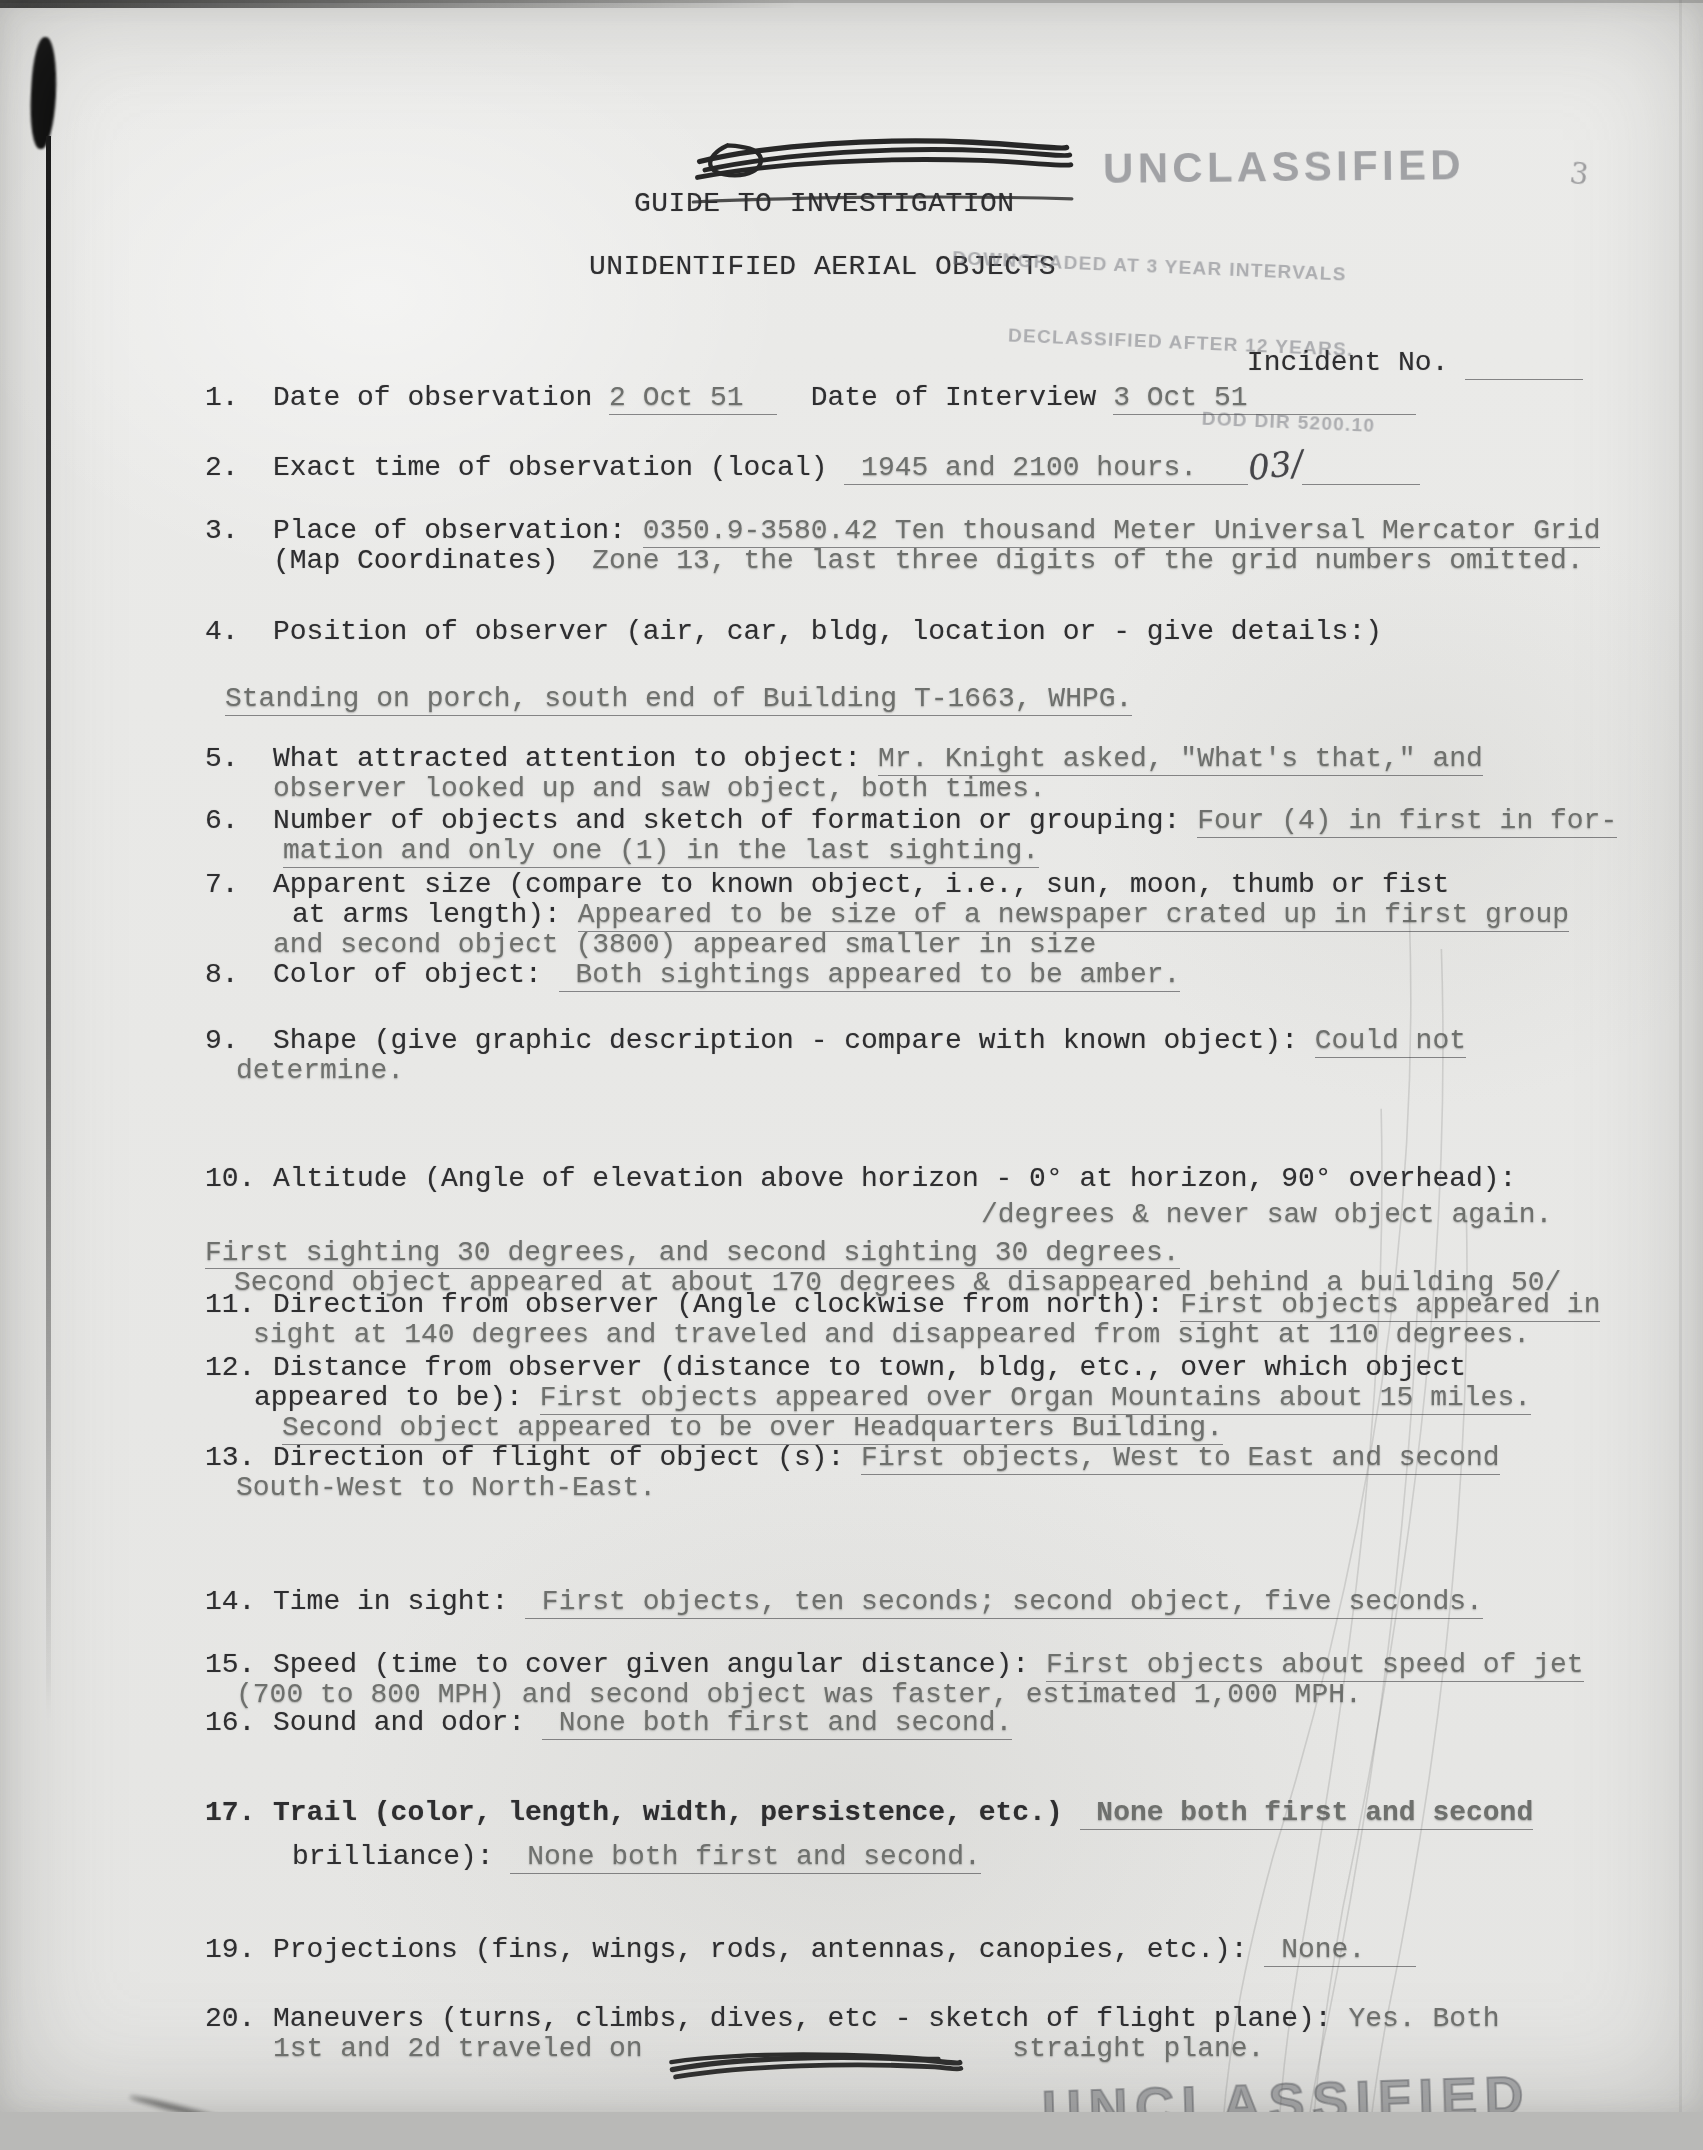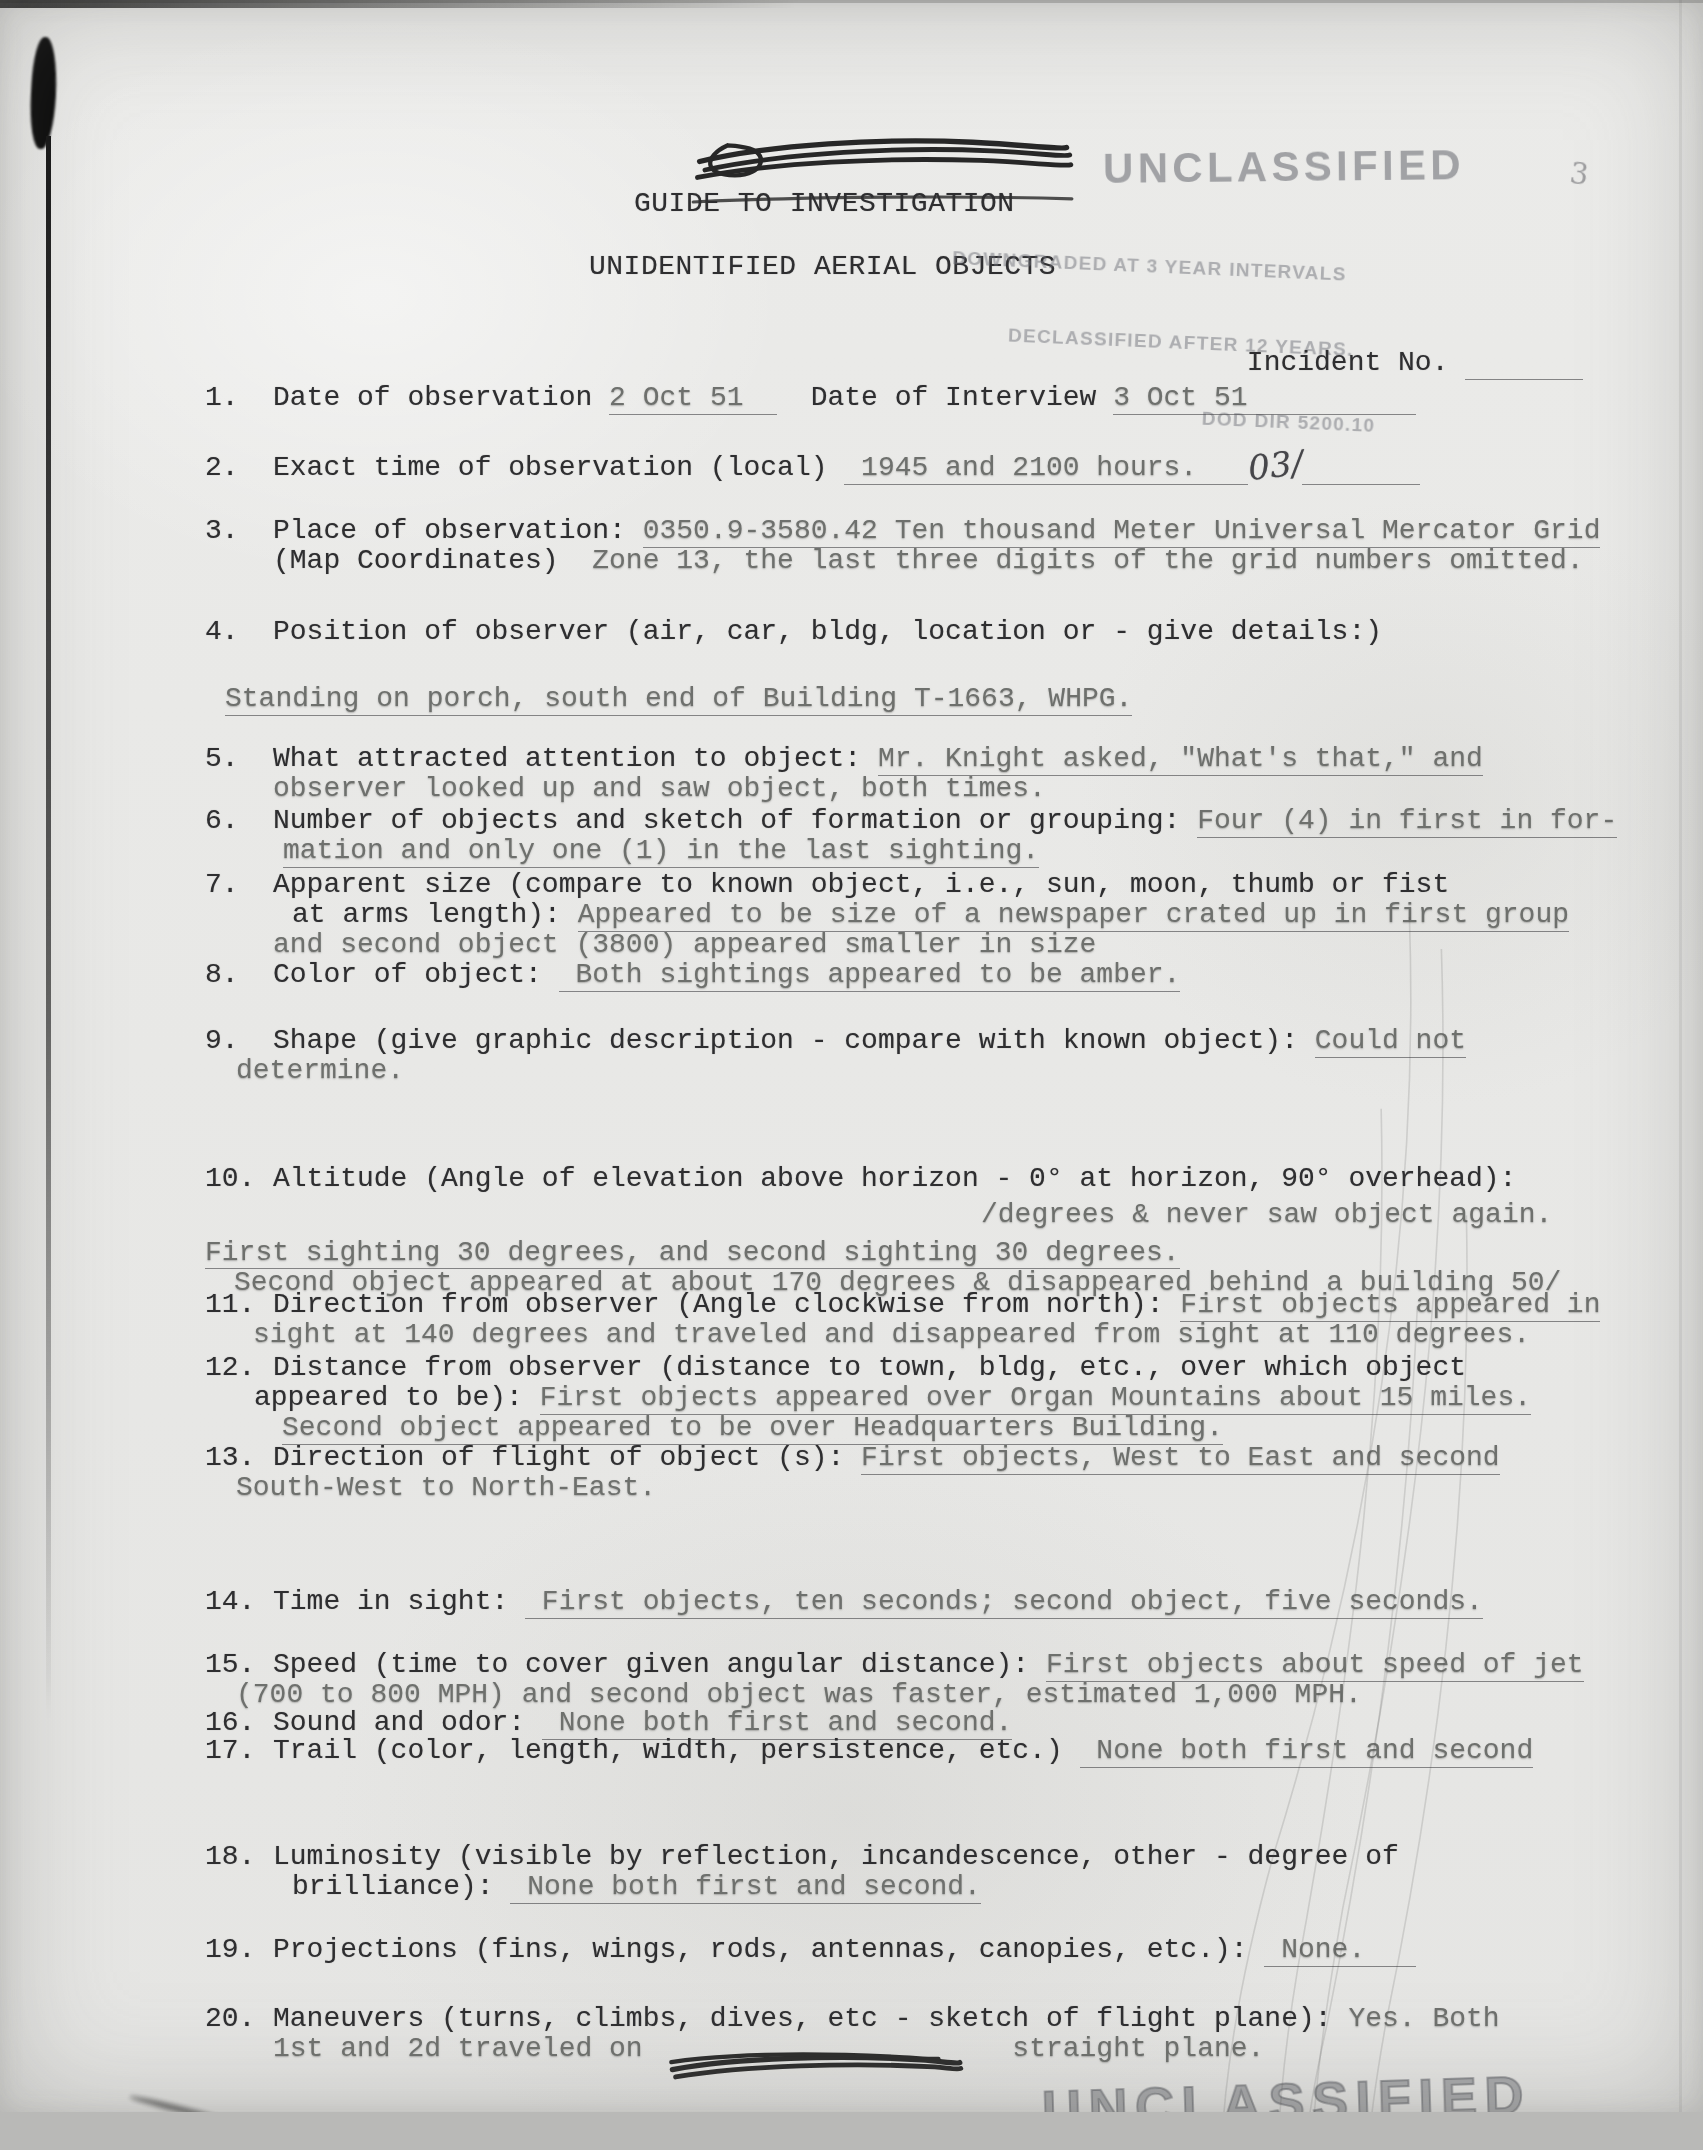--- a/index.html
+++ b/index.html
@@ -159,25 +159,24 @@
         <div class="item" style="top: 1587px;">
           <div class="line"><span class="num q">14.</span><span class="q">Time in sight: </span><span class="au"> First objects, ten seconds; second object, five seconds.</span></div>
         </div>
         <div class="item" style="top: 1650px;">
           <div class="line"><span class="num q">15.</span><span class="q">Speed (time to cover given angular distance): </span><span class="au">First objects about speed of jet</span></div>
           <div class="line" style="margin-left: 31px;"><span class="a">(700 to 800 MPH) and second object was faster, estimated 1,000 MPH.</span></div>
         </div>
         <div class="item" style="top: 1708px;">
           <div class="line"><span class="num q">16.</span><span class="q">Sound and odor: </span><span class="au"> None both first and second.</span></div>
         </div>
-        <div class="item" style="top: 1736px;">
+        <div class="item" style="top: 1798px; font-weight: bold;">
           <div class="line"><span class="num q">17.</span><span class="q">Trail (color, length, width, persistence, etc.) </span><span class="au"> None both first and second</span></div>
         </div>
         <div class="item" style="top: 1842px;">
-          <div class="line"><span class="num q">18.</span><span class="q">Luminosity (visible by reflection, incandescence, other - degree of</span></div>
           <div class="line" style="margin-left: 87px;"><span class="q">brilliance): </span><span class="au"> None both first and second.</span></div>
         </div>
         <div class="item" style="top: 1935px;">
           <div class="line"><span class="num q">19.</span><span class="q">Projections (fins, wings, rods, antennas, canopies, etc.): </span><span class="au"> None.   </span></div>
         </div>
         <div class="item" style="top: 2004px;">
           <div class="line"><span class="num q">20.</span><span class="q">Maneuvers (turns, climbs, dives, etc - sketch of flight plane): </span><span class="a">Yes. Both</span></div>
           <div class="line" style="margin-left: 68px;"><span class="a">1st and 2d traveled on</span><span class="a">                      </span><span class="a">straight plane.</span></div>
         </div>
       </div>

